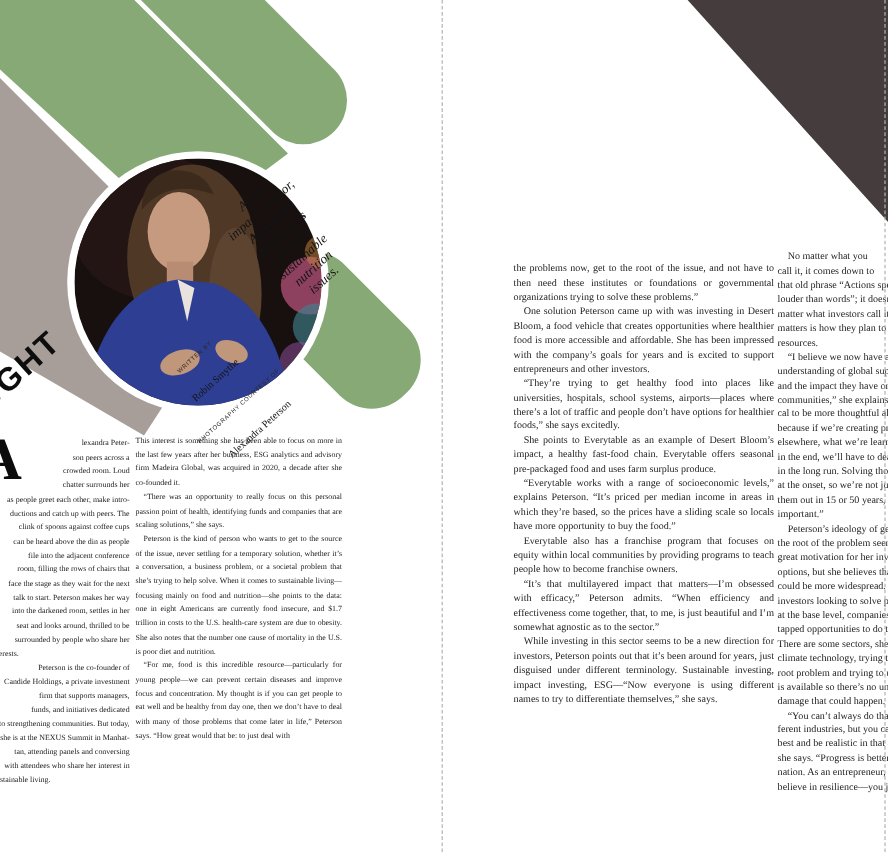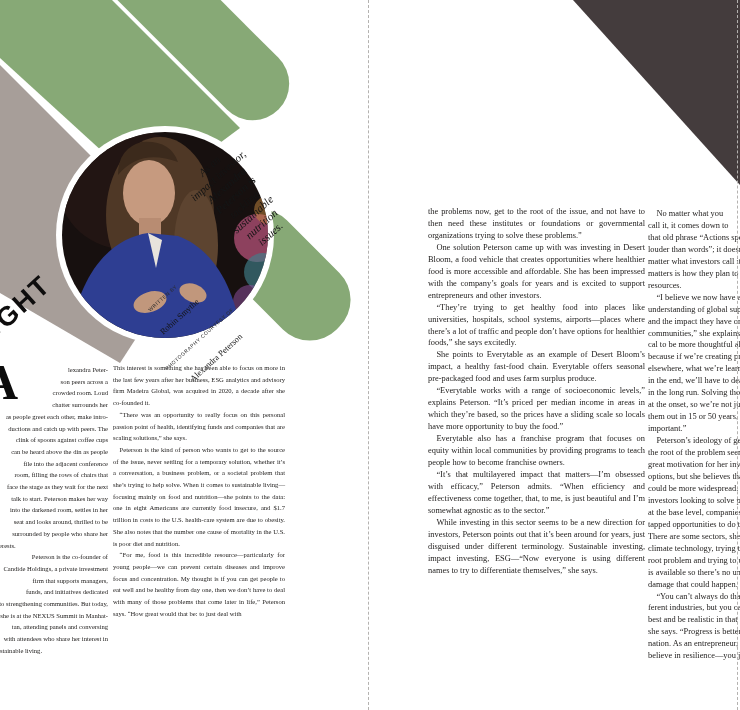--- a/index.html
+++ b/index.html
@@ -44,21 +44,21 @@
     left:-80px;top:364px;width:188px;
     font-size:6.6px;line-height:11.7px;
     white-space:pre;text-align:right;color:#242221;
   }
   .colB{
     left:113px;top:362px;width:172px;
     font-size:6.6px;line-height:11.7px;
     white-space:pre-line;text-align:justify;color:#242221;
   }
   .col1{
-    left:428px;top:206px;width:217px;
+    left:428px;top:218px;width:217px;
     font-size:8.4px;line-height:11.95px;
     white-space:pre-line;text-align:justify;color:#242221;
   }
   .col2{
     left:648px;top:208px;width:260px;
     font-size:8.4px;line-height:11.95px;
     white-space:pre;text-align:left;color:#242221;
   }
 </style>
 </head>

